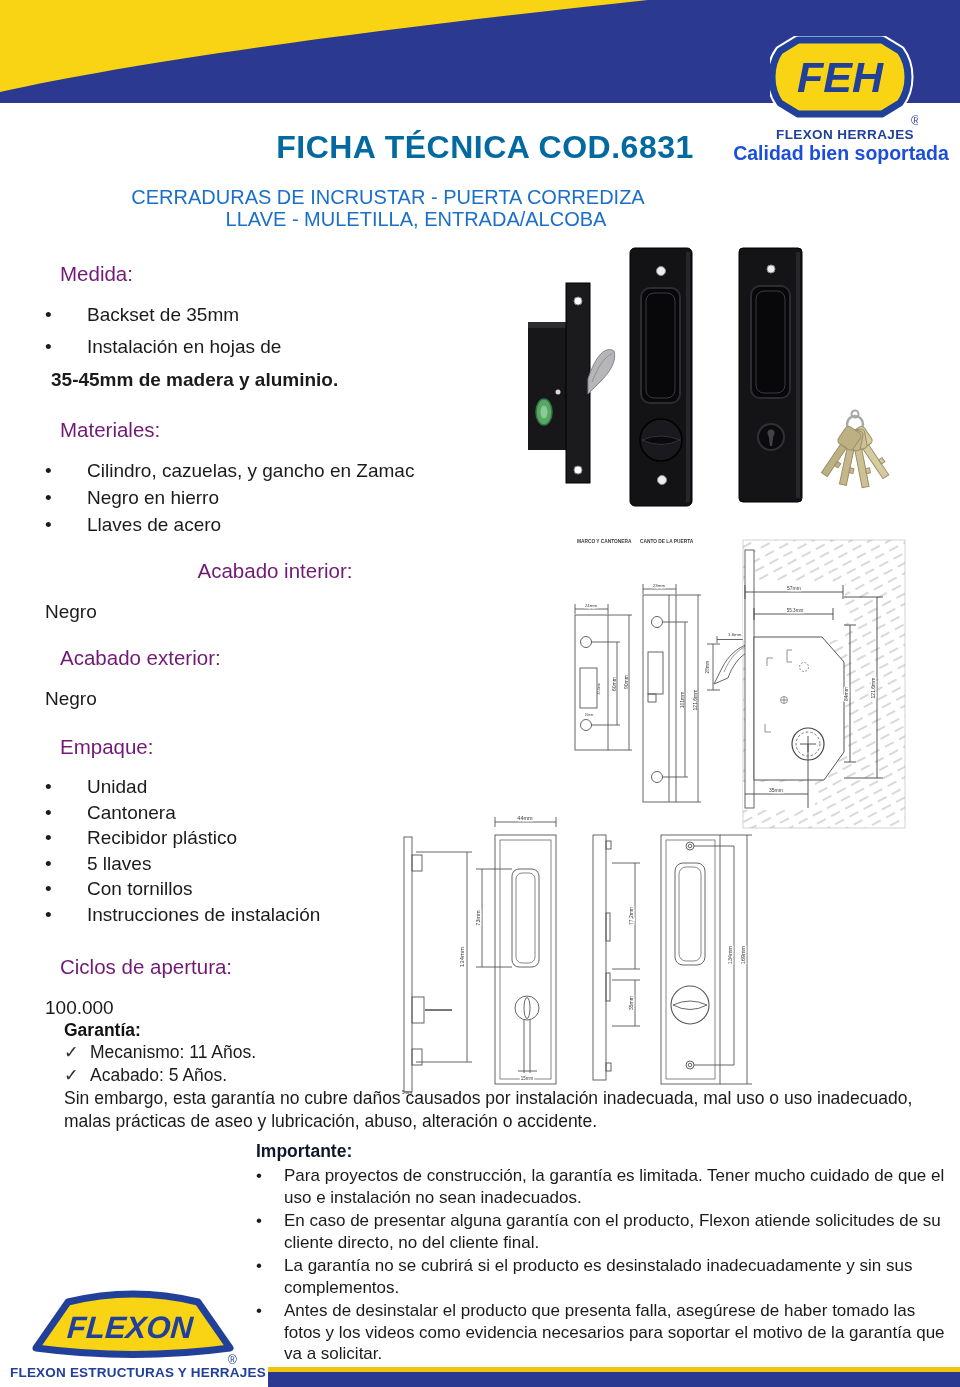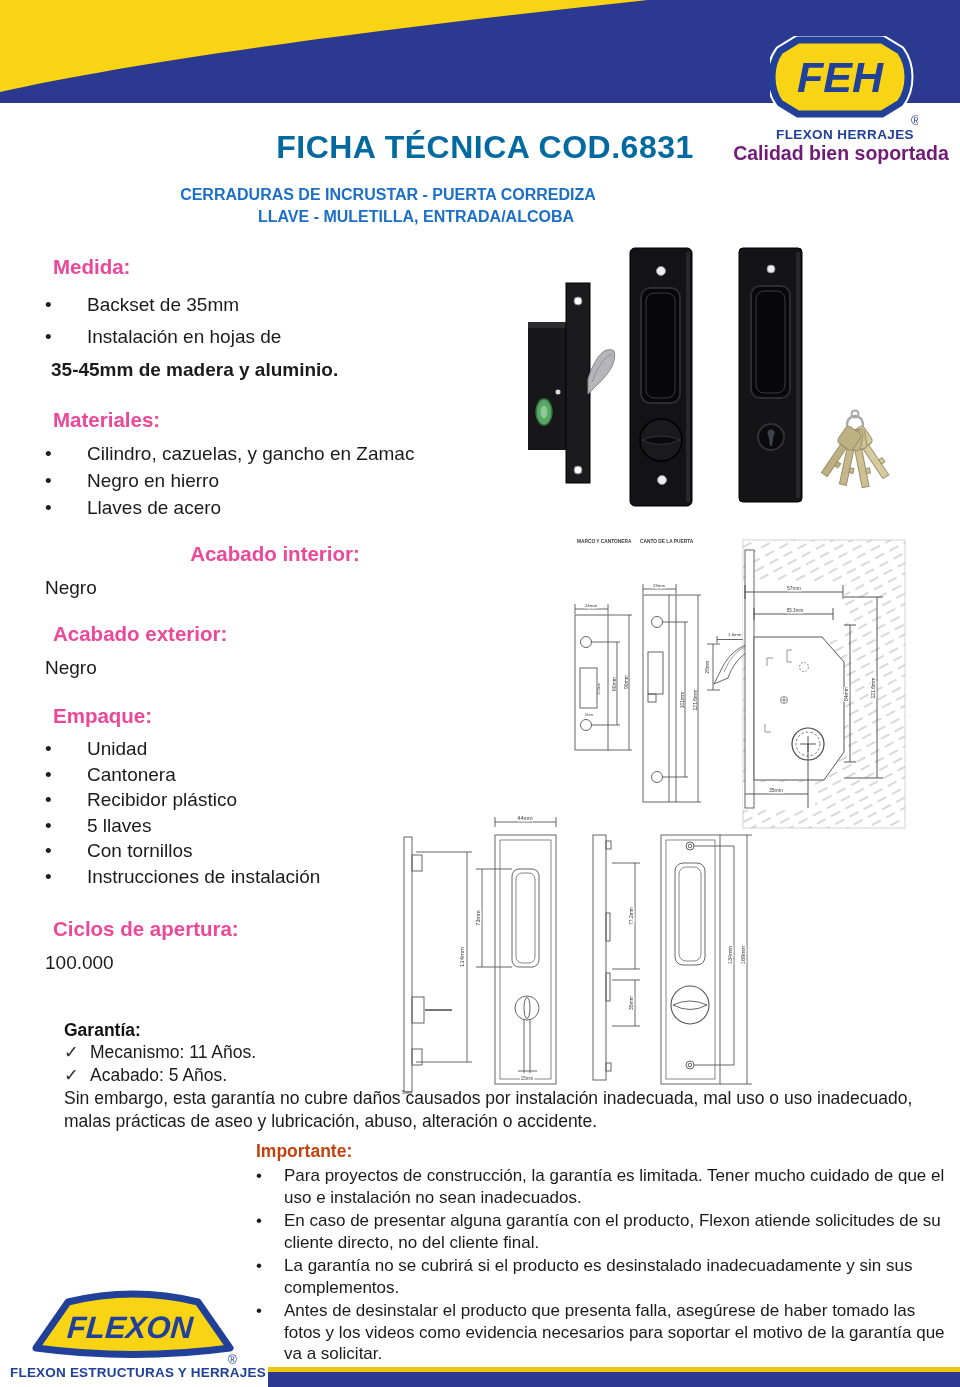--- a/index.html
+++ b/index.html
@@ -6,30 +6,30 @@
   .page{position:relative;width:960px;height:1387px;background:#fff;margin:0 auto;
         font-family:"Liberation Sans",sans-serif;overflow:hidden;color:#1b1b1b;}
   
   .hdr{position:absolute;left:0;top:0;width:960px;height:103px;background:#2B3990;}
   .hdr svg{display:block;width:960px;height:103px;}
   
   .badge{position:absolute;left:770px;top:36px;width:148px;height:92px;}
   .brand-company{position:absolute;left:740px;top:127px;width:210px;text-align:center;
                  color:#21409A;font-weight:bold;font-size:13.5px;letter-spacing:.4px;}
   .brand-tagline{position:absolute;left:722px;top:142px;width:238px;text-align:center;
-                 color:#701a75;font-weight:bold;font-size:19.5px;}
+                 color:#1d4ed8;font-weight:bold;font-size:19.5px;}
   
   .title{position:absolute;left:10px;top:129px;width:950px;text-align:center;
          font-size:32px;font-weight:bold;color:#0369a1;letter-spacing:.5px;}
-  .sub{position:absolute;left:0;width:776px;text-align:center;font-size:16px;
-       font-weight:bold;color:#1B6FC8;}
+  .sub{position:absolute;left:0;width:776px;text-align:center;font-size:20px;
+       font-weight:normal;color:#1B6FC8;}
   .sub1{top:186px;} .sub2{top:208px;padding-left:28px;}
   
   .specs{position:absolute;left:45px;top:246px;width:460px;font-size:19px;line-height:25px;}
-  .specs h3{margin:8px;font-size:20.5px;line-height:26px;font-weight:bold;color:#ec4899;}
+  .specs h3{margin:15px;font-size:20.5px;line-height:26px;font-weight:normal;color:#701a75;}
   .brow{display:flex;line-height:25px;}
   .brow .mk{width:42px;flex:none;}
   .m1{margin-top:12px;} .m2{margin-top:7px;}
   .note{margin-top:8px;margin-left:6px;font-weight:bold;}
   .h-mat{margin-top:25px !important;} .mrow{margin-top:2px;}
   .h-aci{margin-top:21px !important;text-align:center;} .val{margin-top:2px;}
   .h-ace{margin-top:21px !important;}
   .h-emp{margin-top:23px !important;}
   .erow{margin-top:1px;line-height:24.5px;}
   .h-cic{margin-top:27px !important;}
@@ -39,21 +39,21 @@
   .drw-lo{position:absolute;left:392px;top:813px;width:368px;height:284px;}
   .drw text{font-family:"Liberation Sans",sans-serif;fill:#3a3a3a;}
   .halo{paint-order:stroke;stroke:#fff;stroke-width:2.5px;}
   
   .war{position:absolute;left:64px;top:1019px;width:886px;font-size:17.5px;line-height:23px;}
   .war h4{margin:0;font-size:17.5px;line-height:22px;color:#111;}
   .crow{display:flex;line-height:23px;}
   .crow .ck{width:26px;flex:none;color:#333;}
   
   .imp{position:absolute;left:256px;top:1140px;width:694px;font-size:17px;line-height:21.5px;}
-  .imp h4{margin:0;font-size:17.5px;line-height:23px;color:#c2410c;}
+  .imp h4{margin:0;font-size:17.5px;line-height:23px;color:#0f172a;}
   .irow{display:flex;margin-top:2px;}
   .irow .mk{width:28px;flex:none;}
   
   .flexon-logo{position:absolute;left:28px;top:1286px;width:214px;height:80px;}
   .foot-co{position:absolute;left:10px;top:1365px;width:300px;color:#21409A;
            font-weight:bold;font-size:13.5px;letter-spacing:.2px;}
   .bar{position:absolute;left:268px;top:1367px;width:692px;height:20px;
        background:#2B3990;border-top:5px solid #F0C40D;box-sizing:border-box;}
 </style>
 </head>

